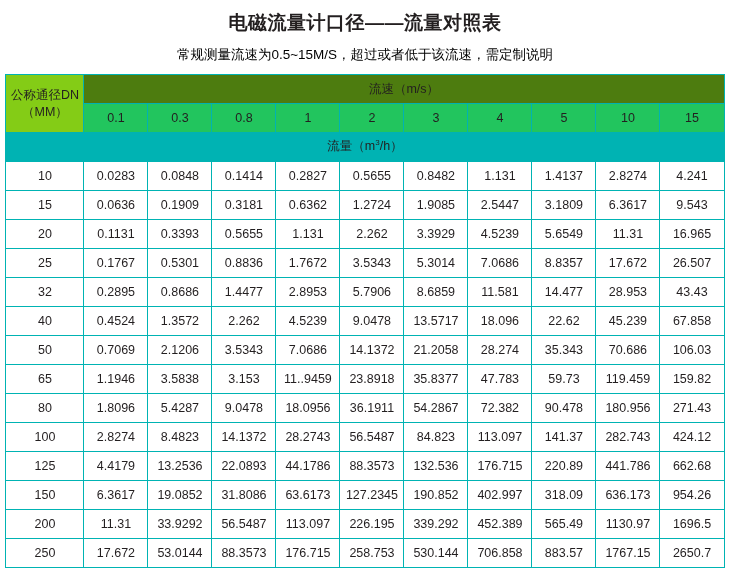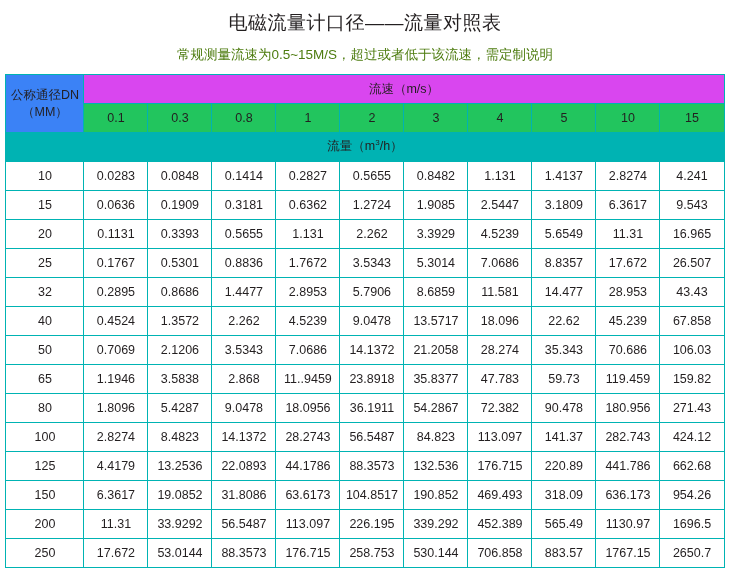--- a/index.html
+++ b/index.html
@@ -15,63 +15,63 @@
     overflow: hidden;
   }
   .page {
     width: 730px;
     padding: 0;
     box-sizing: border-box;
   }
   .title {
     text-align: center;
     font-size: 19px;
-    font-weight: normal;
+    font-weight: bold;
     color: #231f20;
     margin: 10px 0 0 0;
     letter-spacing: 0.5px;
   }
   .subtitle {
     text-align: center;
     font-size: 13.5px;
-    color: #4d7c0f;
+    color: #000000;
     margin: 10px 0 10px 0;
   }
   table.spec {
     border-collapse: collapse;
     width: 718px;
     margin: 0 auto;
     table-layout: fixed;
   }
   table.spec td, table.spec th {
     border: 1px solid #00b3b3;
     text-align: center;
     vertical-align: middle;
     font-size: 12.5px;
     font-weight: normal;
     color: #231f20;
     padding: 0;
     height: 29px;
     box-sizing: border-box;
   }
   .hdr-dn {
-    background: #3b82f6;
+    background: #84cc16;
     color: #ffffff;
     font-size: 12.5px;
     line-height: 1.35;
     padding: 2px 0;
   }
   .hdr-sub {
     background: #22c55e;
     color: #ffffff;
     font-size: 13px;
     font-weight: bold;
   }
   .hdr-speed {
-    background: #d946ef;
+    background: #4d7c0f;
     color: #ffffff;
     font-size: 13px;
   }
   .flowband {
     background: #00b3b3;
     color: #ffffff;
     font-size: 13px;
     height: 26px;
     margin-left: 25px;
   }
@@ -214,21 +214,21 @@
         <td>21.2058</td>
         <td>28.274</td>
         <td>35.343</td>
         <td>70.686</td>
         <td>106.03</td>
       </tr>
       <tr>
         <td>65</td>
         <td>1.1946</td>
         <td>3.5838</td>
-        <td>2.868</td>
+        <td>3.153</td>
         <td>11..9459</td>
         <td>23.8918</td>
         <td>35.8377</td>
         <td>47.783</td>
         <td>59.73</td>
         <td>119.459</td>
         <td>159.82</td>
       </tr>
       <tr>
         <td>80</td>
@@ -268,23 +268,23 @@
         <td>220.89</td>
         <td>441.786</td>
         <td>662.68</td>
       </tr>
       <tr>
         <td>150</td>
         <td>6.3617</td>
         <td>19.0852</td>
         <td>31.8086</td>
         <td>63.6173</td>
-        <td>104.8517</td>
+        <td>127.2345</td>
         <td>190.852</td>
-        <td>469.493</td>
+        <td>402.997</td>
         <td>318.09</td>
         <td>636.173</td>
         <td>954.26</td>
       </tr>
       <tr>
         <td>200</td>
         <td>11.31</td>
         <td>33.9292</td>
         <td>56.5487</td>
         <td>113.097</td>

